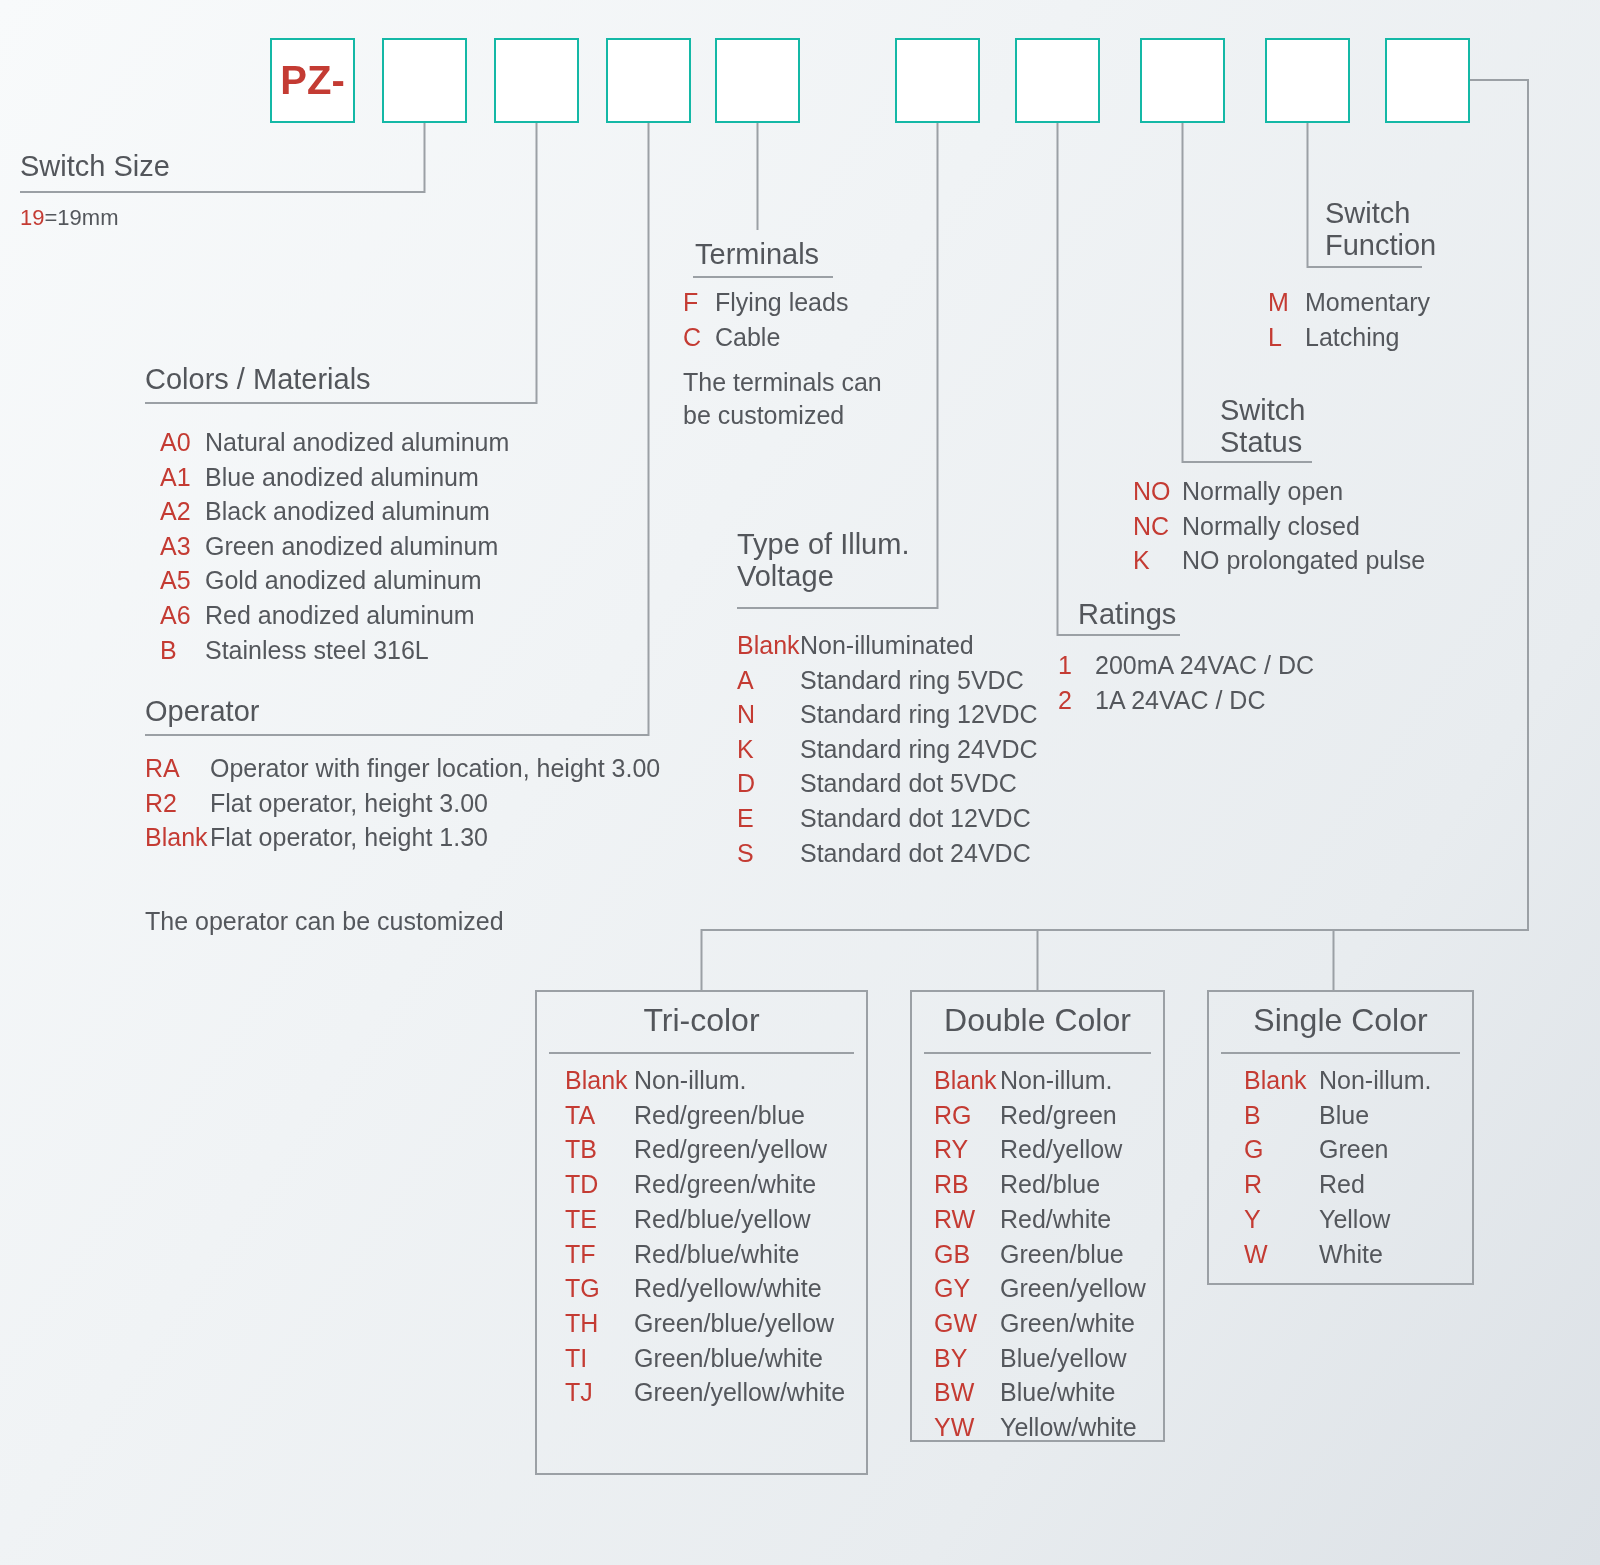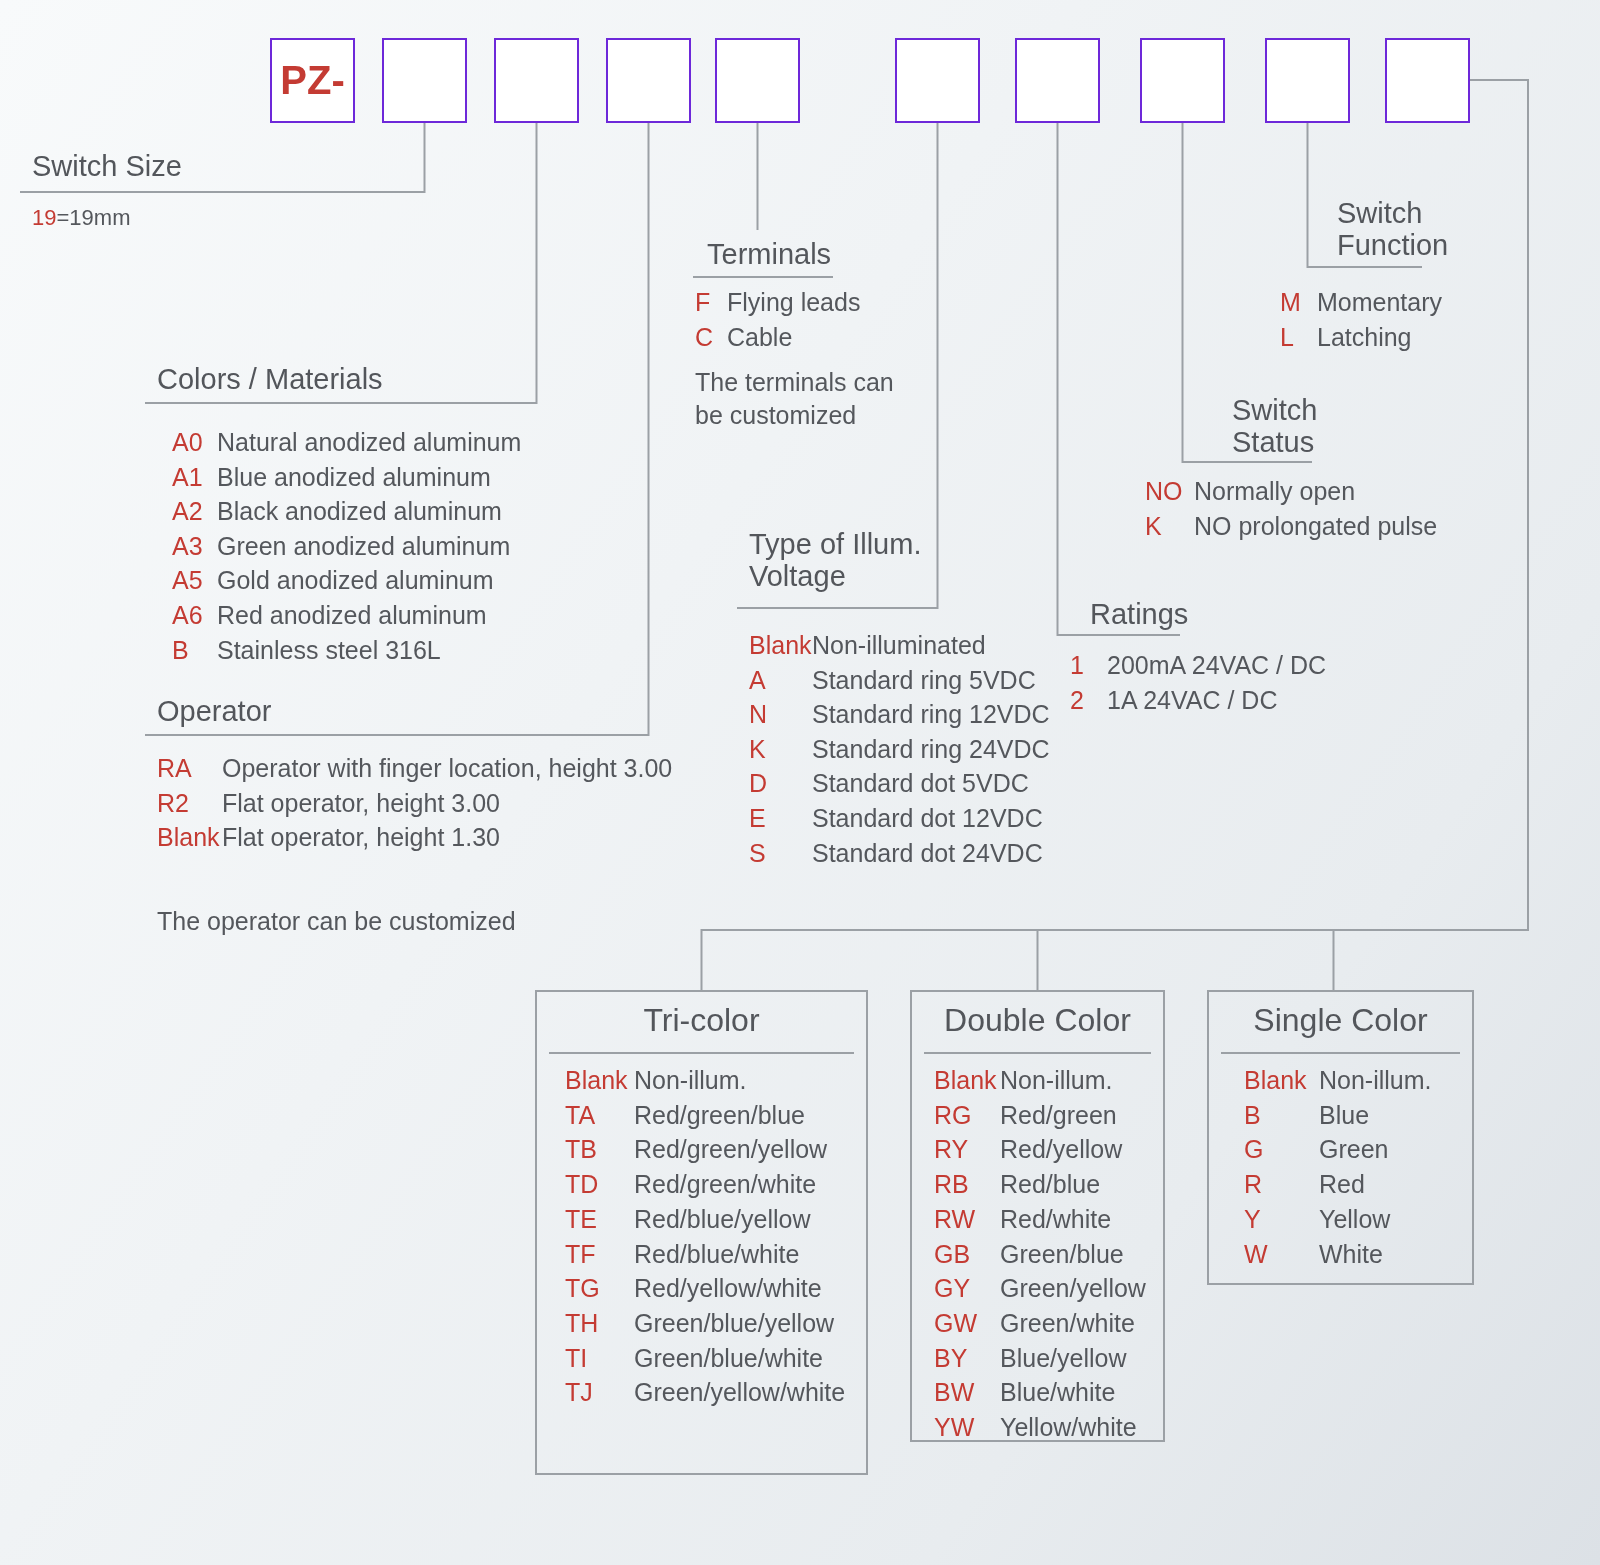--- a/index.html
+++ b/index.html
@@ -9,28 +9,28 @@
     font-family:"Liberation Sans", sans-serif;
     color:#54575c;
     background:linear-gradient(125deg,#f8fafb 0%,#f0f3f5 40%,#e8ecef 75%,#dce1e6 100%);
     overflow:hidden;
   }
   svg.connectors { position:absolute; left:0; top:0; z-index:0; }
   svg.connectors * { fill:none; stroke:#9ba0a5; stroke-width:2px; }
 
   .code-box {
     position:absolute; top:38px; width:85px; height:85px;
-    border:2px solid #6d28d9; background:#ffffff; z-index:2;
+    border:2px solid #14b8a6; background:#ffffff; z-index:2;
   }
   .prefix-box {
     display:flex; align-items:center; justify-content:center;
     font-size:40px; font-weight:bold; color:#c43b33;
   }
 
-  .abs { position:absolute; z-index:1;margin-left:12px; }
+  .abs { position:absolute; z-index:1; }
   h2 { font-size:29px; font-weight:400; color:#53565b; white-space:nowrap; line-height:1.12; }
   .rows { font-size:25px; line-height:34.6px; white-space:nowrap; }
   .row { display:flex; }
   .code { color:#c43b33; flex:0 0 auto; }
   .desc { color:#54575c; }
   .note { font-size:25px; line-height:33px; color:#54575c; }
   .inlineval { font-size:22px; }
   .inlineval .code { display:inline; }
 
   
@@ -216,20 +216,24 @@
   <h2>Switch</h2>
   <h2>Status</h2>
 </div>
 <div class="abs rows cw49" style="left:1133px;top:474px">
 
     <div class="row">
       <span class="code">NO</span>
       <span class="desc">Normally open</span>
     </div>
 
+    <div class="row">
+      <span class="code">NC</span>
+      <span class="desc">Normally closed</span>
+    </div>
 
     <div class="row">
       <span class="code">K</span>
       <span class="desc">NO prolongated pulse</span>
     </div>
   </div>
 
 <div class="abs" style="left:1325px;top:197px">
   <h2>Switch</h2>
   <h2>Function</h2>

